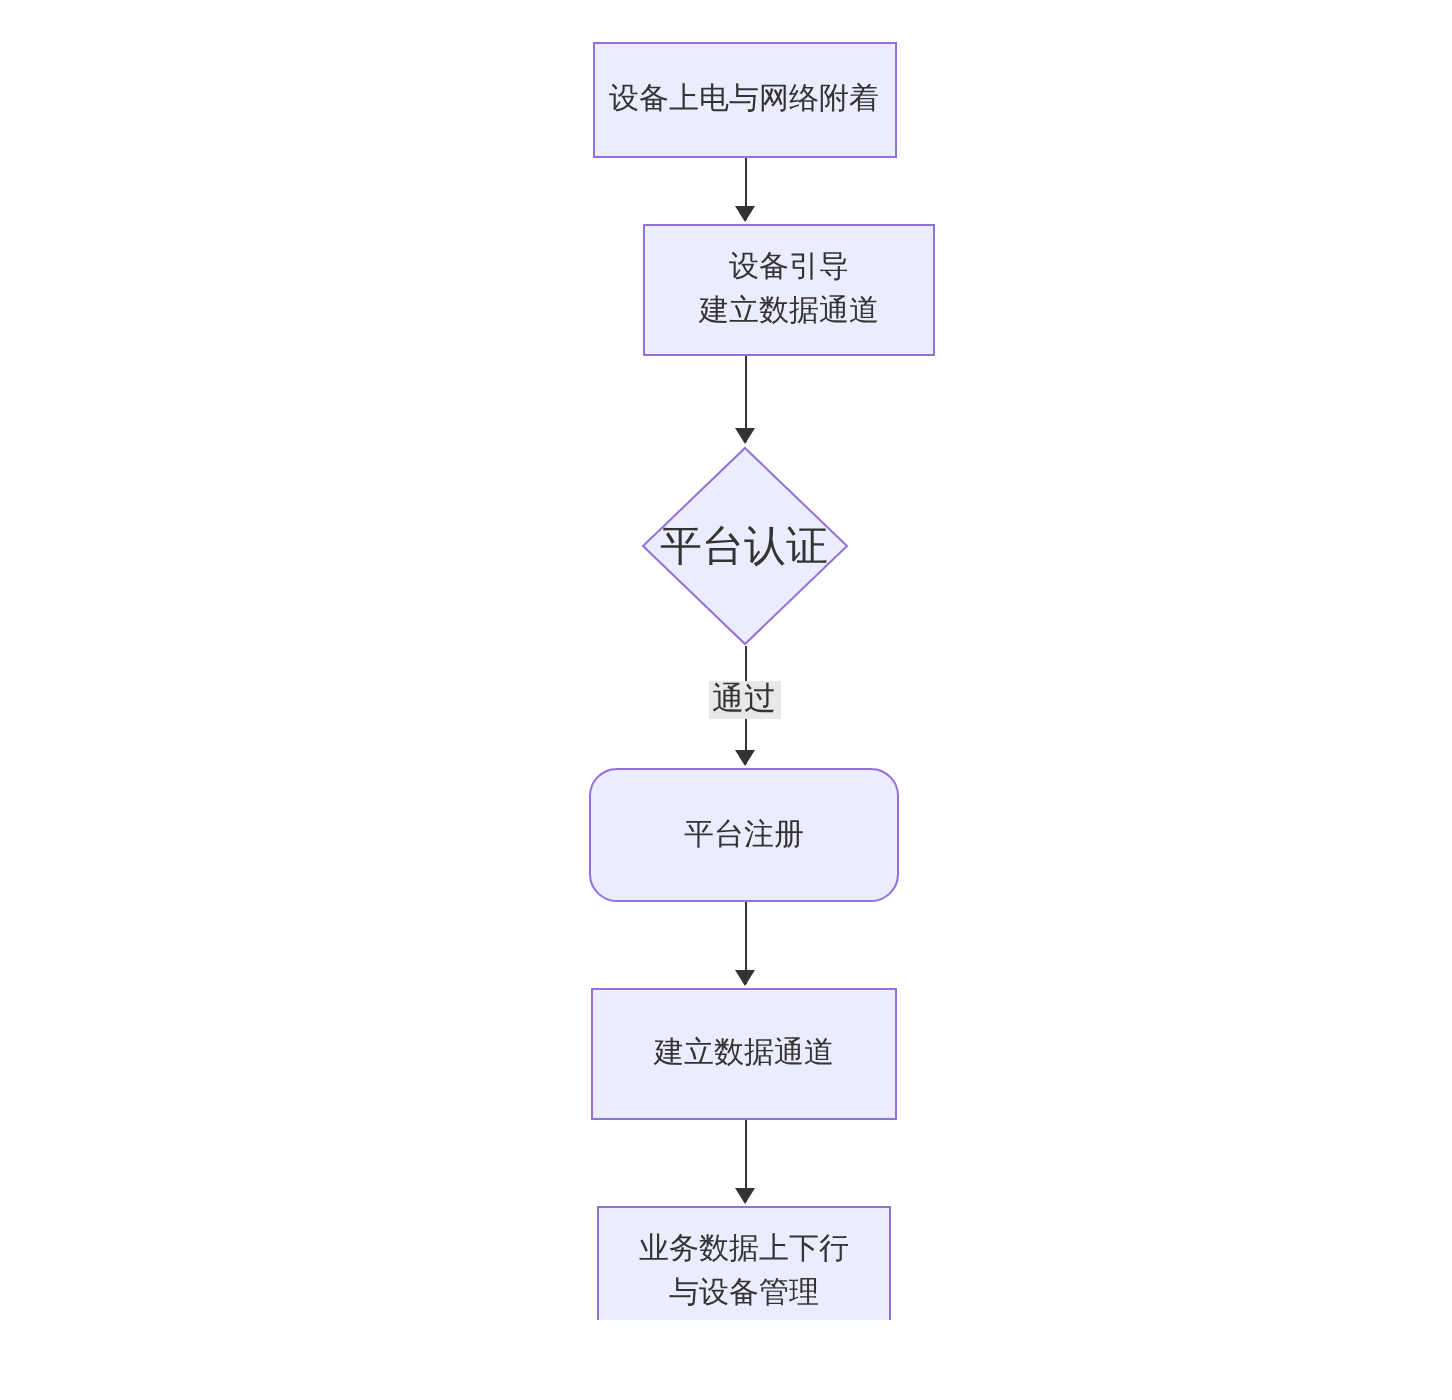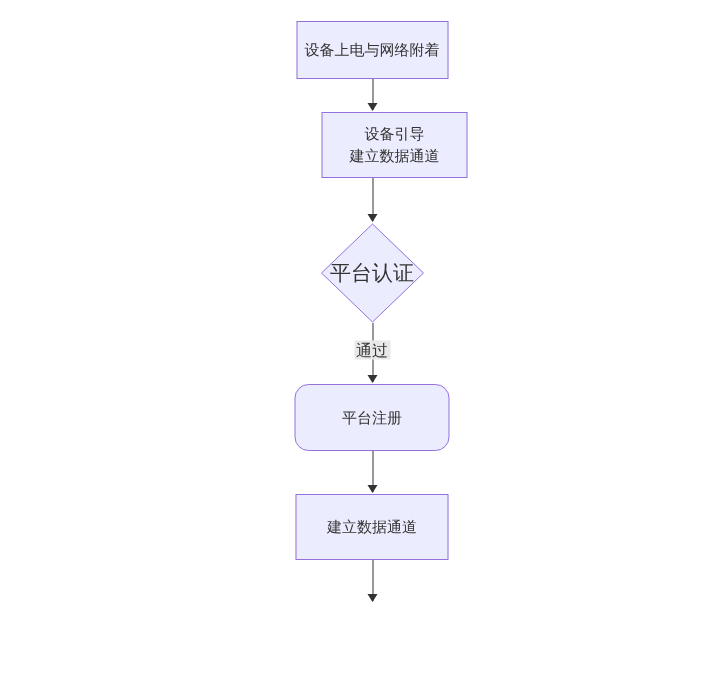--- a/index.html
+++ b/index.html
@@ -147,15 +147,19 @@
 
     <div class="node n5">
       <span>建立数据通道</span>
     </div>
 
     <div class="edge e5">
       <div class="line"></div>
       <div class="head"></div>
     </div>
 
+    <div class="node n6">
+      <span>业务数据上下行</span>
+      <span>与设备管理</span>
+    </div>
 
   </div>
 </div>
 
 </body></html>

